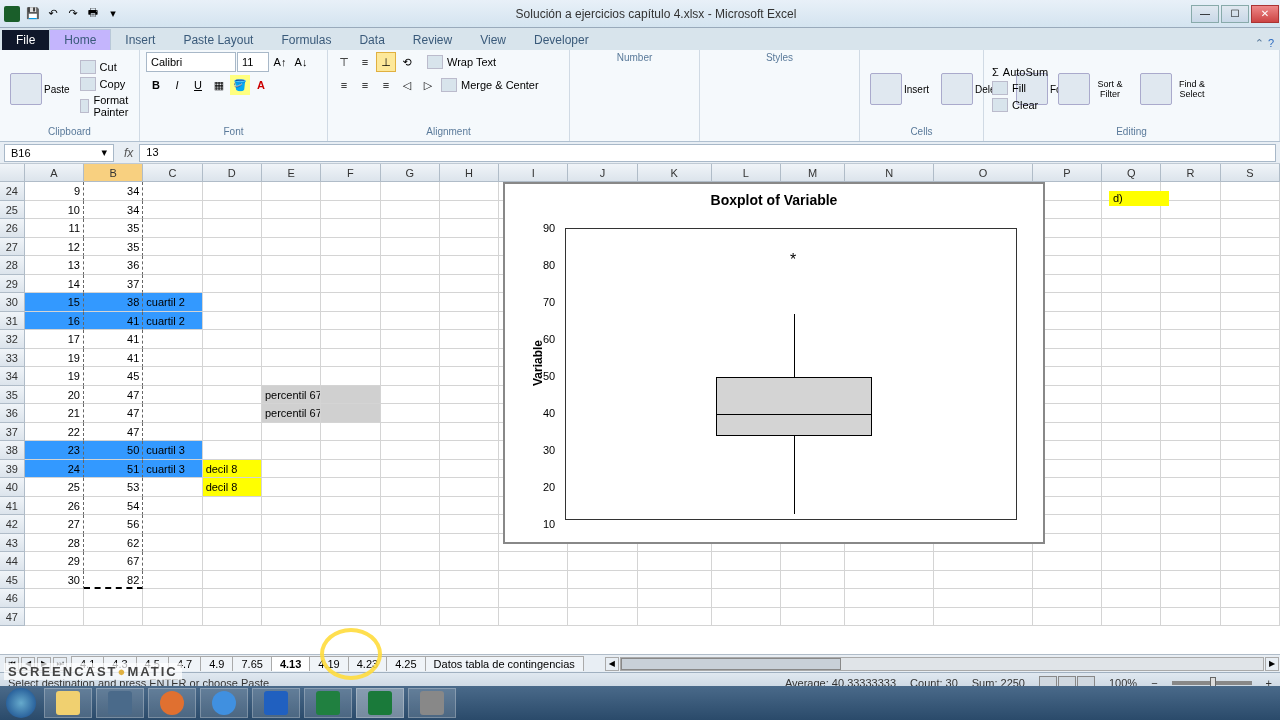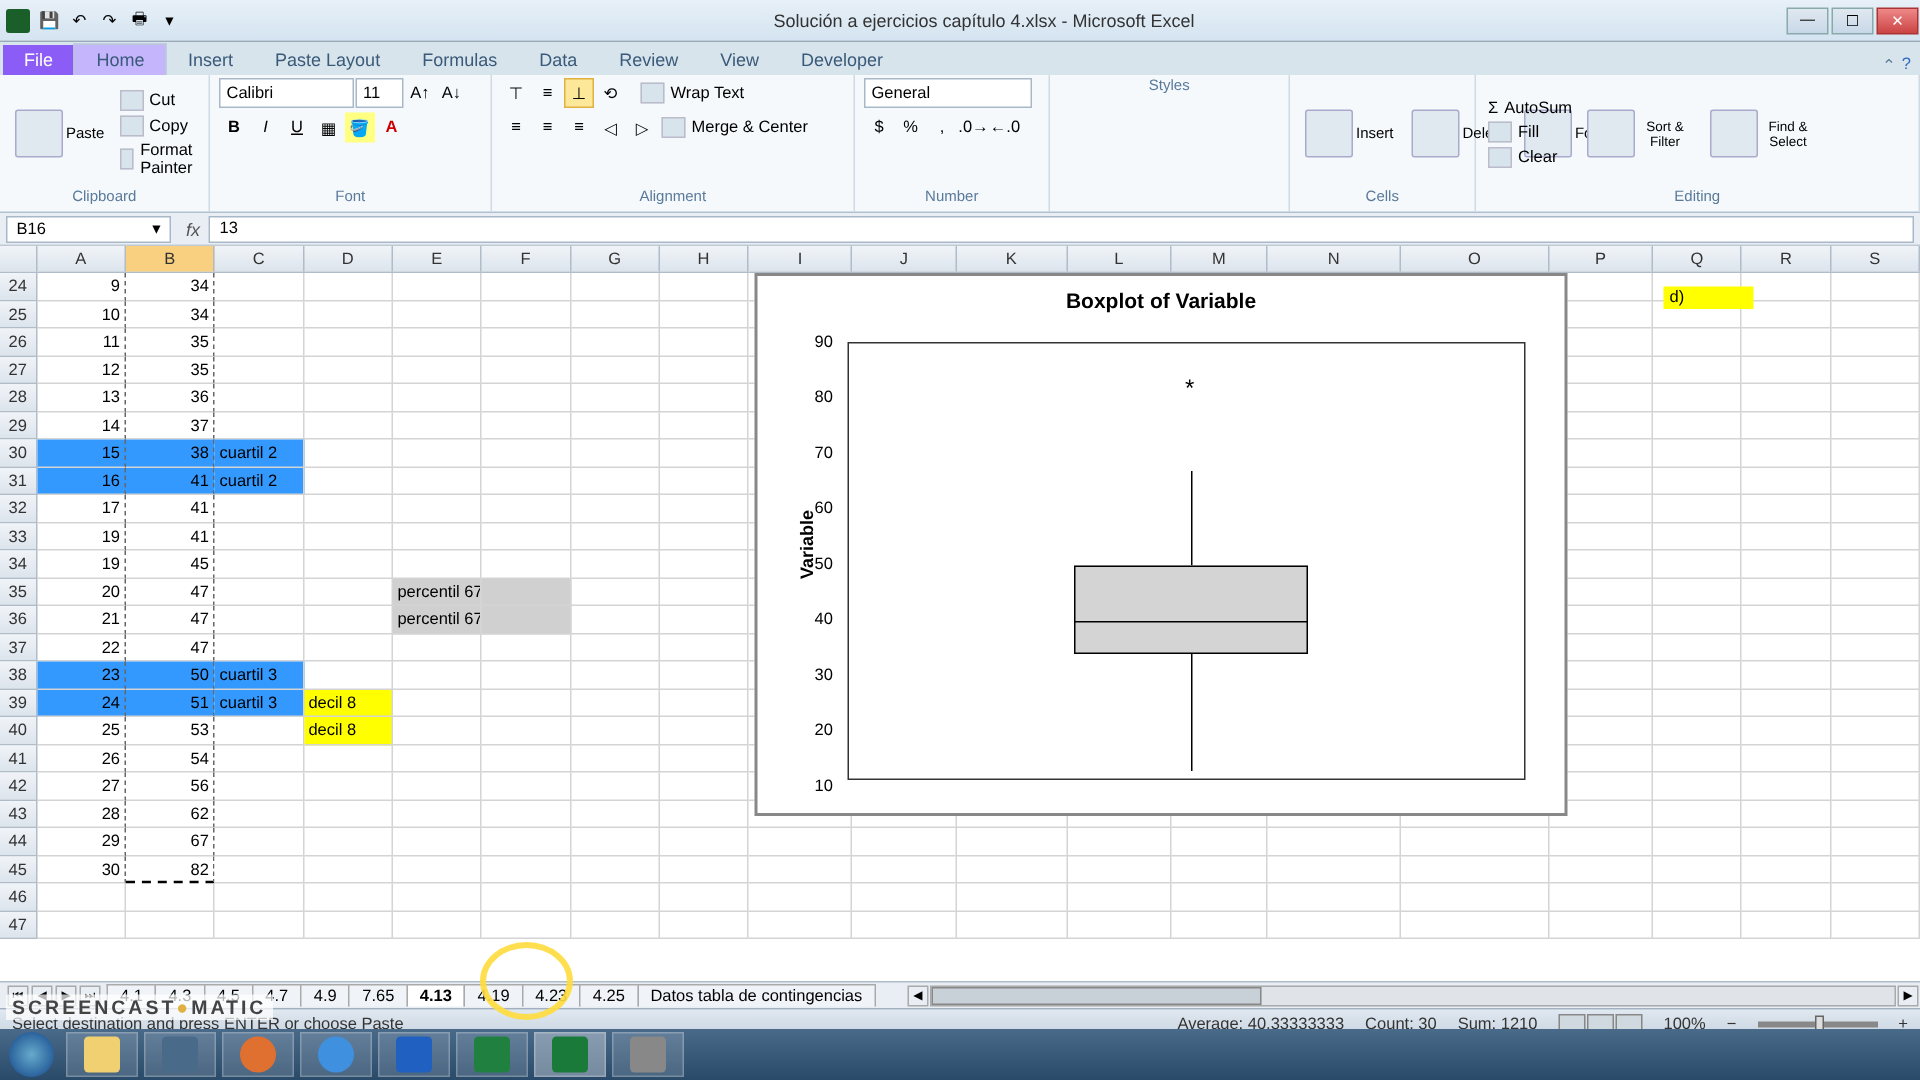--- a/index.html
+++ b/index.html
@@ -13,21 +13,21 @@
 .qat-btn { width: 18px; height: 18px; display: flex; align-items: center; justify-content: center; cursor: pointer; }
 .titlebar-center { flex: 1; text-align: center; font-size: 12px; color: #333; }
 .titlebar-right { display: flex; }
 .win-btn { width: 28px; height: 18px; display: flex; align-items: center; justify-content: center; margin: 0 1px; font-size: 10px; cursor: pointer; }
 .win-min { background: linear-gradient(#e0e8f0, #c8d8e8); border: 1px solid #8aa; }
 .win-max { background: linear-gradient(#e0e8f0, #c8d8e8); border: 1px solid #8aa; }
 .win-close { background: linear-gradient(#e88, #c44); border: 1px solid #a33; color: #fff; }
 
 
 .ribbon-tabs { height: 22px; background: #d8e4ec; display: flex; align-items: flex-end; padding-left: 2px; }
-.file-tab { background: #8b5cf6; color: #fff; padding: 3px 14px; font-size: 12px; cursor: pointer; }
+.file-tab { background: #0f172a; color: #fff; padding: 3px 14px; font-size: 12px; cursor: pointer; }
 .tab { padding: 3px 14px; font-size: 12px; cursor: pointer; color: #3a5a7a; }
 .tab.active { background: #c4b5fd; border: 1px solid #b8c8d8; border-bottom: none; }
 
 
 .ribbon { height: 92px; background: #f5f9fc; border-bottom: 1px solid #b0c0d0; display: flex; }
 .ribbon-group { border-right: 1px solid #d0dae4; padding: 2px 6px; display: flex; flex-direction: column; justify-content: space-between; }
 .group-content { display: flex; gap: 4px; flex: 1; align-items: center; }
 .group-label { text-align: center; font-size: 10px; color: #5a7a9a; padding-bottom: 2px; }
 .big-btn { display: flex; flex-direction: row; align-items: center; gap: 2px; padding: 2px 4px; cursor: pointer; font-size: 10px; }
 .big-btn-icon { width: 32px; height: 32px; background: #e0e8f0; border: 1px solid #aac; border-radius: 2px; }
@@ -217,30 +217,20 @@
         <div class="small-btn">
             <span class="small-icon"></span>
             <span>Merge &amp; Center</span>
           </div>
       </div>
     </div>
     <div class="group-label">Alignment</div>
   </div>
 
   <div class="ribbon-group" style="width:130px">
-    <div class="group-content" style="flex-direction:column;align-items:flex-start;gap:3px">
-      <input class="font-select" style="width: 112px;" value="General">
-      <div class="btn-row">
-        <div class="mini-btn">$</div>
-        <div class="mini-btn">%</div>
-        <div class="mini-btn">,</div>
-        <div class="mini-btn">.0→</div>
-        <div class="mini-btn">←.0</div>
-      </div>
-    </div>
     <div class="group-label">Number</div>
   </div>
 
   <div class="ribbon-group" style="width:160px">
     <div class="group-label">Styles</div>
   </div>
 
   <div class="ribbon-group" style="width:124px">
     <div class="group-content">
       <div class="big-btn">
@@ -902,21 +892,21 @@
       </div>
     <div class="sheet-nav-btn">▶</div>
   </div>
 </div>
 
 <div class="status-bar">
   <span>Select destination and press ENTER or choose Paste</span>
   <div class="status-right">
     <span>Average: 40.33333333</span>
     <span>Count: 30</span>
-    <span>Sum: 1210</span>
+    <span>Sum: 2250</span>
     <div class="view-btns">
       <div class="view-btn"></div>
       <div class="view-btn"></div>
       <div class="view-btn"></div>
     </div>
     <span>100%</span>
     <span>−</span>
     <div class="zoom-slider">
         <div class="zoom-thumb"></div>
       </div>

